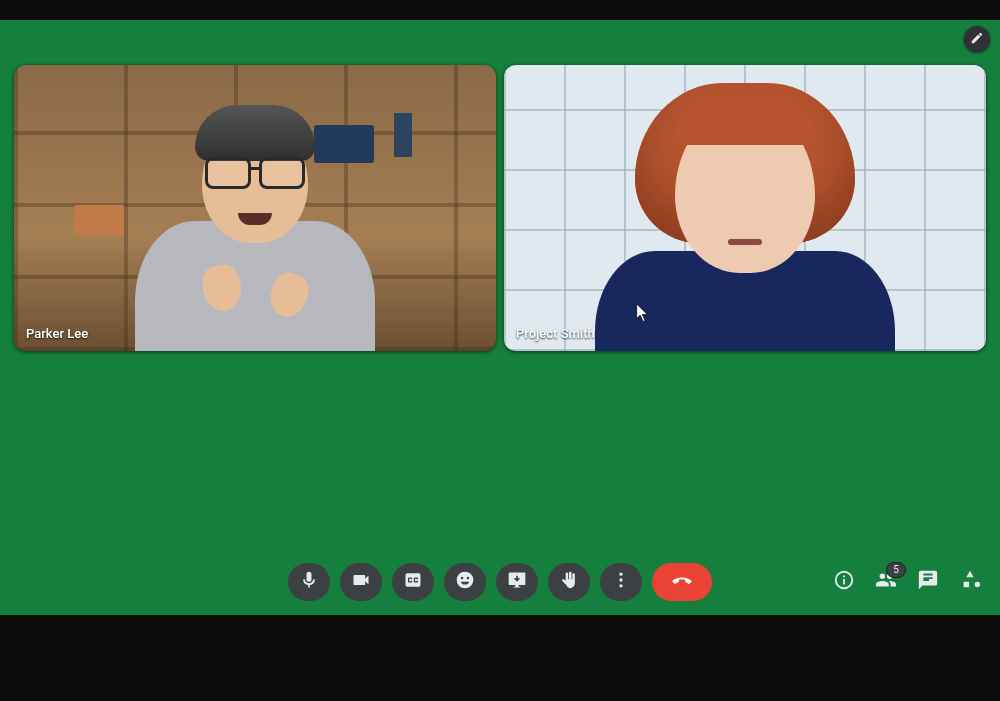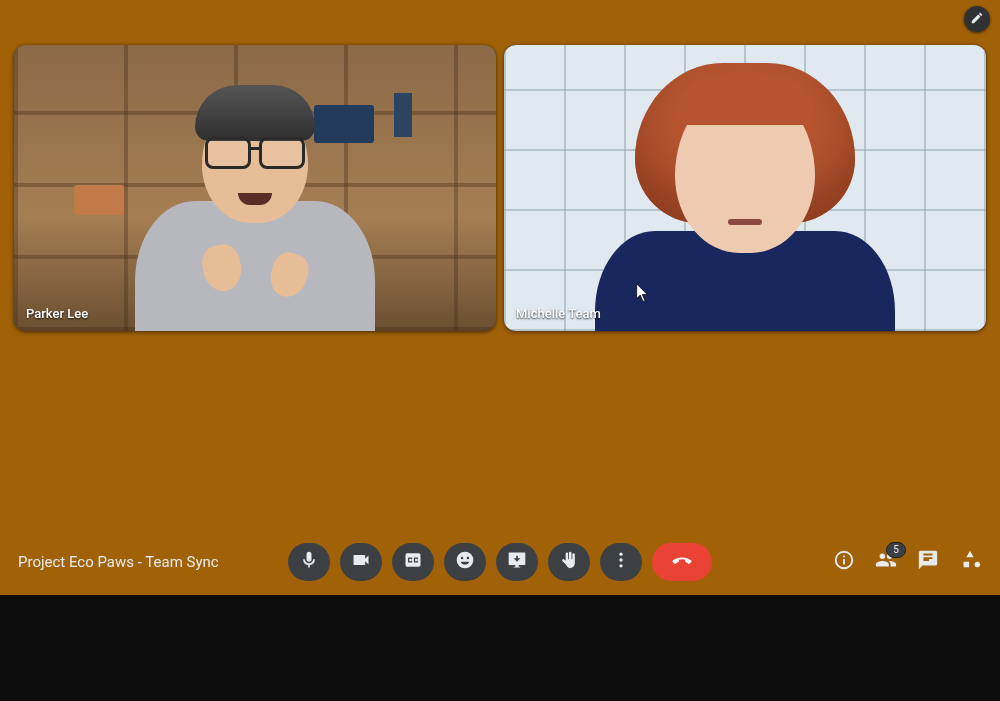--- a/index.html
+++ b/index.html
@@ -18,22 +18,23 @@
     height: 701px;
     background: #0c0c0c;
     font-family: "Google Sans", Roboto, Arial, sans-serif;
     color: var(--text);
     overflow: hidden;
   }
   .app {
     position: relative;
     width: 1000px;
     height: 595px;
-    background: #a16207;
+    background: #15803d;
     box-sizing: border-box;
+    margin-top: 20px;
   }
 
   
   .top-badge {
     position: absolute;
     top: 6px;
     right: 10px;
     width: 26px;
     height: 26px;
     border-radius: 50%;
@@ -346,28 +347,27 @@
           <div class="hair"></div>
           <div class="torso"></div>
           <div class="head"></div>
           <div class="hair-front"></div>
           <div class="mouth closed"></div>
         </div>
       </div>
       <svg class="fake-cursor" viewBox="0 0 20 28">
         <path d="M1 1 L1 22 L6 17 L10 26 L13 25 L9 16 L16 16 Z" fill="#fff" stroke="#000" stroke-width="1"></path>
       </svg>
-      <div class="name-label">Michelle Team</div>
+      <div class="name-label">Project Smith</div>
     </div>
 
   </div>
 
   <div class="toolbar">
 
-    <div class="meeting-title">Project Eco Paws - Team Sync</div>
 
     <div class="center-controls">
       <div class="ctrl">
         <span>
           <svg viewBox="0 0 24 24">
               <path d="M12 14a3 3 0 0 0 3-3V5a3 3 0 1 0-6 0v6a3 3 0 0 0 3 3zm5-3a5 5 0 0 1-10 0H5a7 7 0 0 0 6 6.92V21h2v-3.08A7 7 0 0 0 19 11h-2z"></path>
             </svg>
         </span>
       </div>
       <div class="ctrl">

